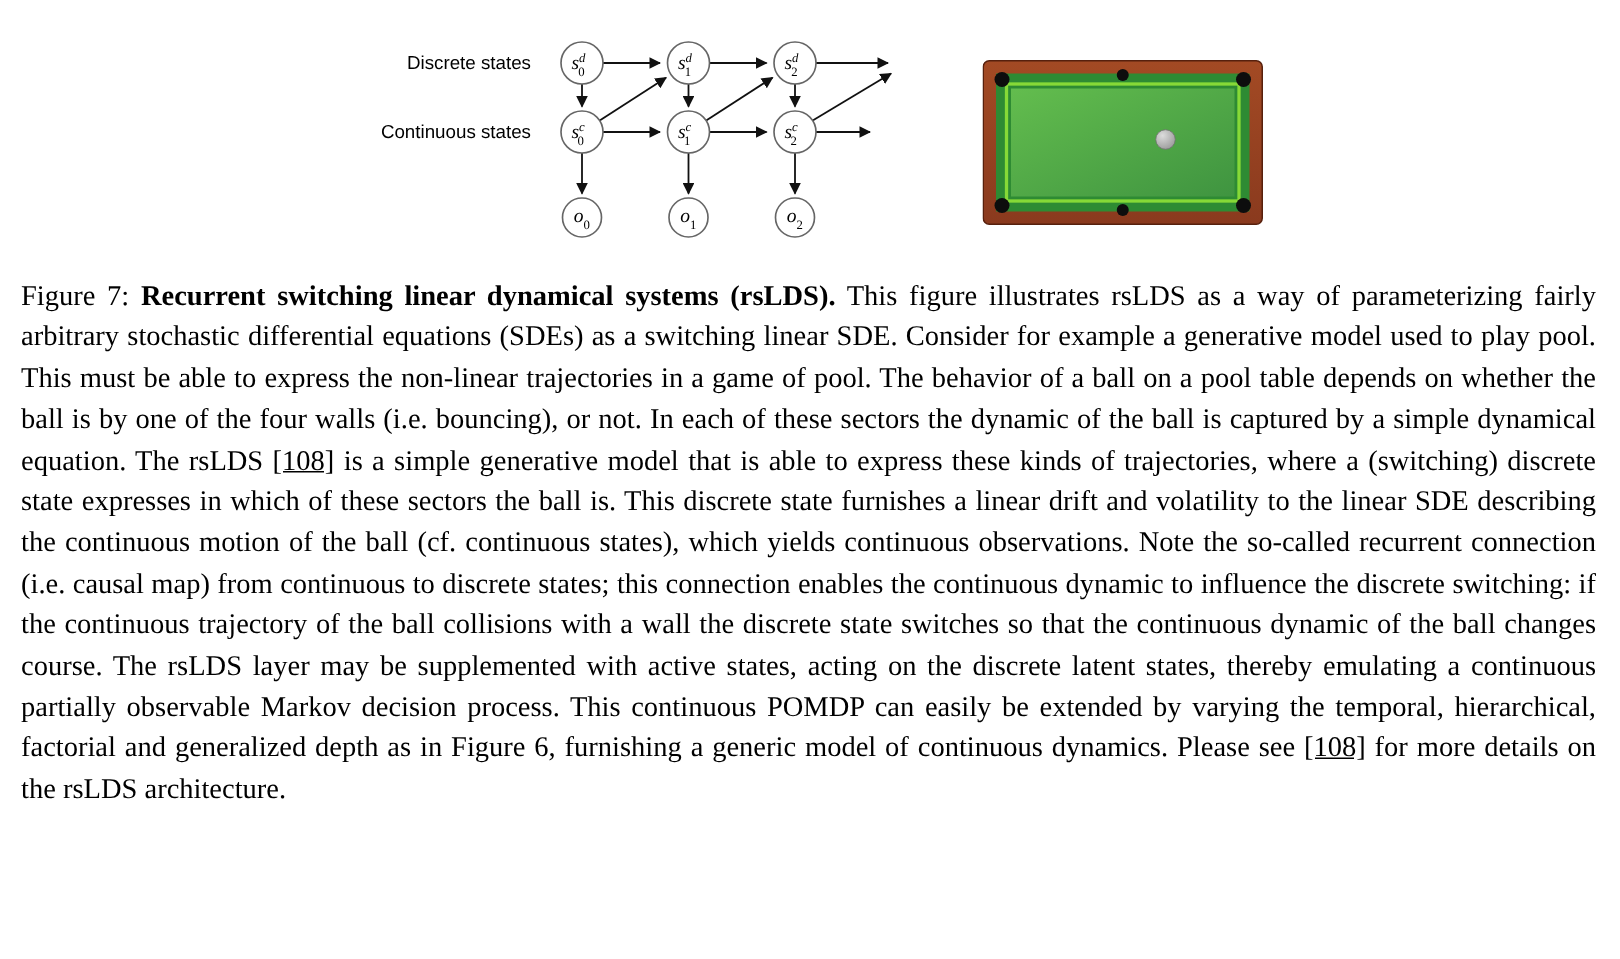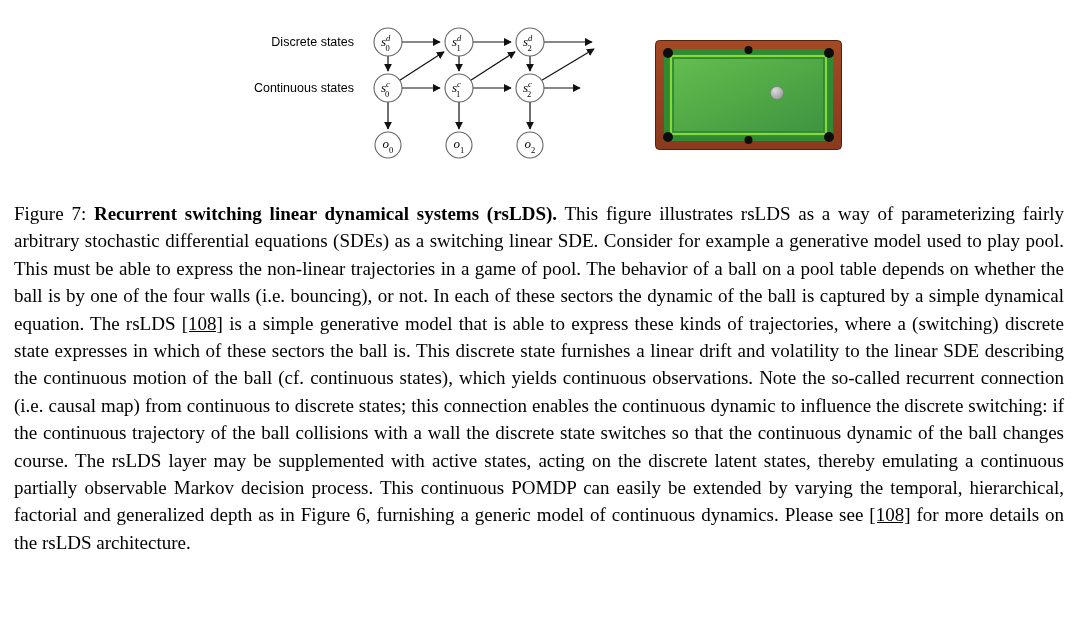--- a/index.html
+++ b/index.html
@@ -18,21 +18,21 @@
     font-size: 12.5px; fill: #000;
   }
   .gm .node { fill: #ffffff; stroke: #666; stroke-width: 1.1; }
   .gm .node-text { font-family: "Liberation Serif", "DejaVu Serif", serif; font-size: 13px; fill: #000; }
   .gm .base { font-style: italic; }
   .gm .sup  { font-size: 8.5px; font-style: italic; }
   .gm .sub  { font-size: 8.5px; }
   .gm line { stroke: #111; stroke-width: 1.2; }
 
   .caption {
-    margin: 24px 16px 0 14px;
+    margin: 8px 16px 0 14px;
     font-size: 19px;
     line-height: 27.4px;
     text-align: justify;
   }
   .cap-title { font-weight: bold; }
   .cite { text-decoration: underline; color: #000; cursor: pointer; }
 </style>
 </head>
 <body>
 

